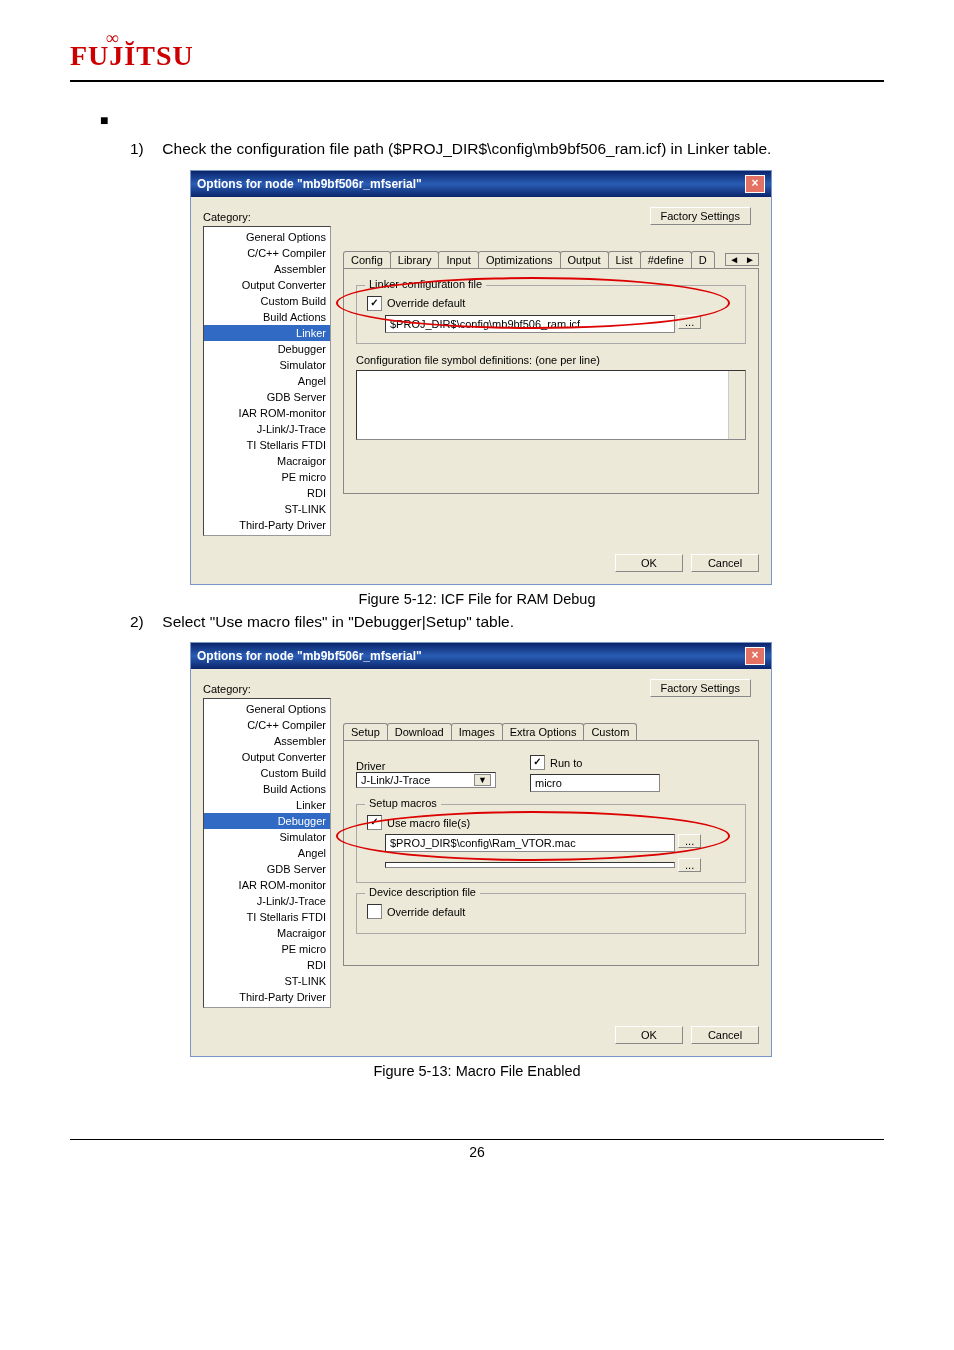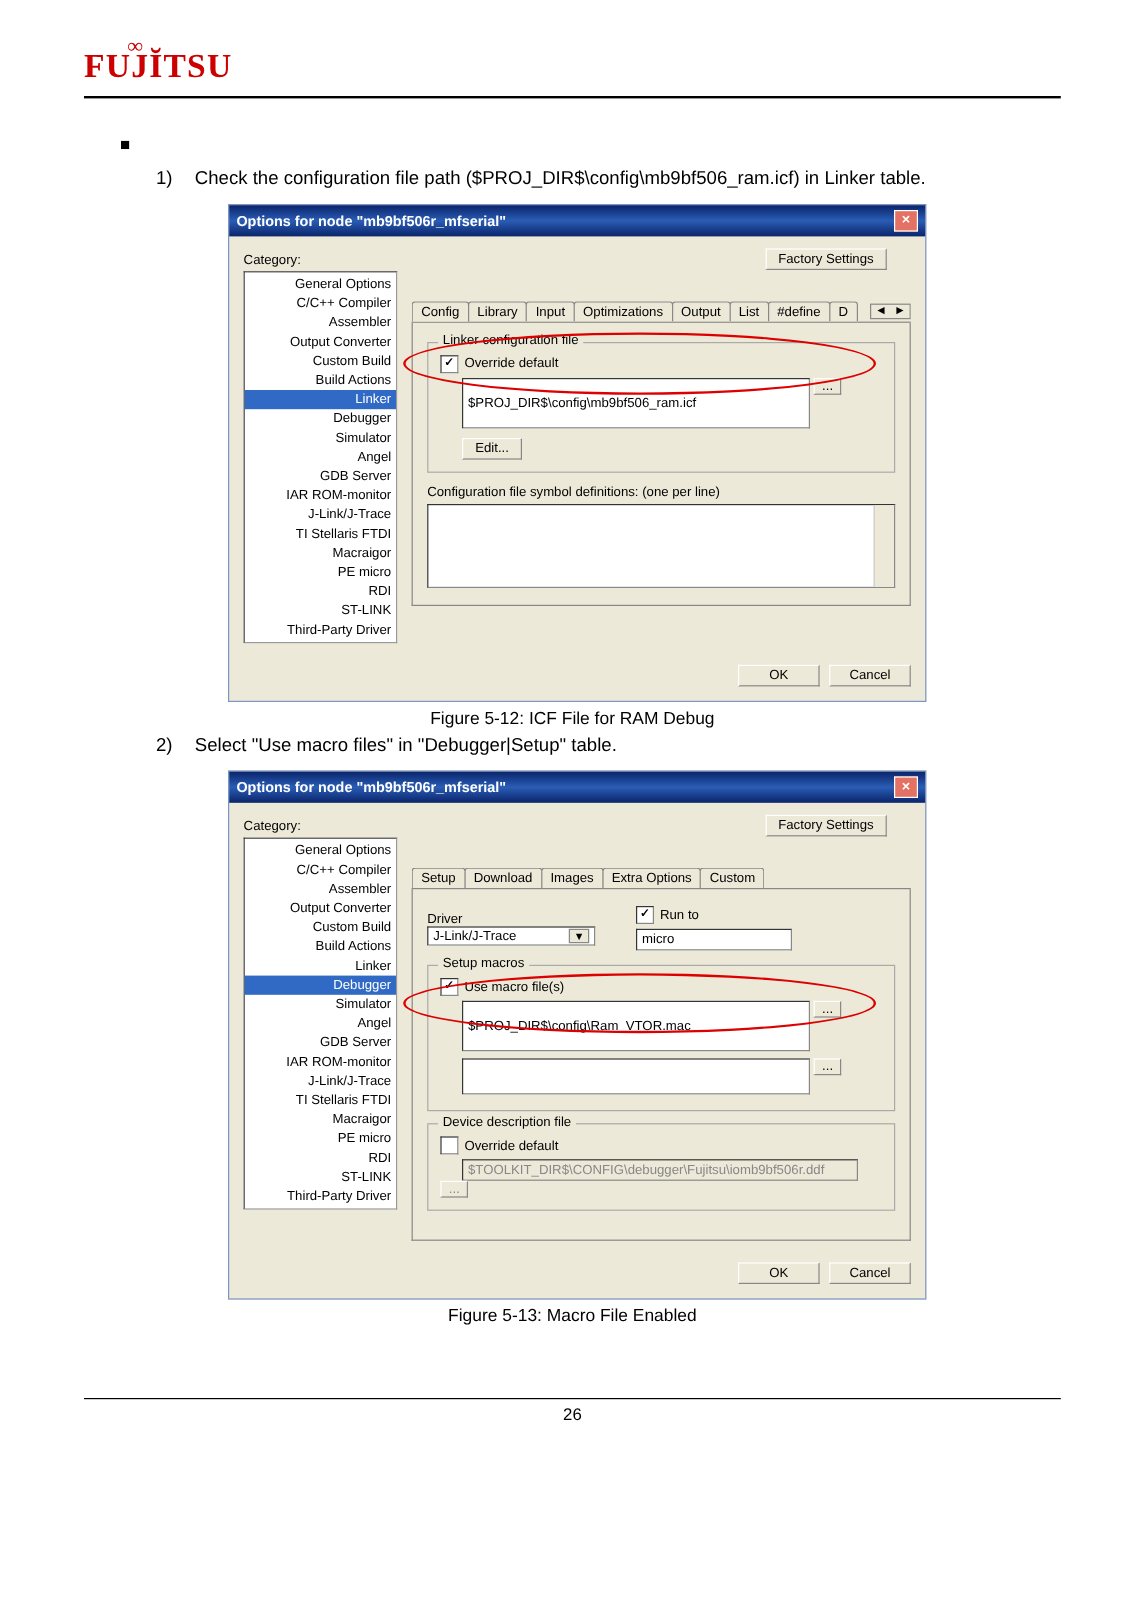--- a/index.html
+++ b/index.html
@@ -109,21 +109,21 @@
   .treebox .selected {
     background: #316ac5;
     color: #fff;
   }
   .right-col {
     flex: 1;
     position: relative;
   }
   .factory {
     position: absolute;
-    right: 20px;
+    right: 8px;
     top: -4px;
   }
   .winbtn {
     background: #ece9d8;
     border: 1px solid #888;
     border-top-color: #fff;
     border-left-color: #fff;
     padding: 2px 10px;
     font-family: Tahoma, sans-serif;
     font-size: 11px;
@@ -197,21 +197,21 @@
     background: #fff;
     font-size: 10px;
     line-height: 11px;
     text-align: center;
     color: #000;
     font-weight: bold;
   }
   .textinput {
     border: 1px inset #888;
     background: #fff;
-    padding: 14px 4px;
+    padding: 2px 4px;
     font-family: Tahoma, sans-serif;
     font-size: 11px;
     width: 280px;
     display: inline-block;
     margin-left: 18px;
   }
   .browsebtn {
     border: 1px solid #888;
     border-top-color: #fff;
     border-left-color: #fff;
@@ -386,21 +386,20 @@
             <div class="group">
               <div class="group-title">Linker configuration file</div>
               <div class="chk">
                 <span class="chkbox">✓</span>
                 <span>Override default</span>
               </div>
               <div>
                 <span class="textinput">$PROJ_DIR$\config\mb9bf506_ram.icf</span>
                 <span class="browsebtn">...</span>
               </div>
-              <div class="editbtn"><button class="winbtn">Edit...</button></div>
             </div>
             <div style="font-size:11px;margin-bottom:4px">Configuration file symbol definitions: (one per line)</div>
             <div class="txtarea">
                 <div class="scroll"></div>
               </div>
             <div class="red-oval" style="left:-8px;top:8px;width:390px;height:48px"></div>
           </div>
         </div>
       </div>
       <div class="okcancel">
@@ -490,24 +489,20 @@
                 <span class="browsebtn">...</span>
               </div>
             </div>
 
             <div class="group">
               <div class="group-title">Device description file</div>
               <div class="chk">
                 <span class="chkbox"></span>
                 <span>Override default</span>
               </div>
-              <div>
-                <span class="dev-desc-input">$TOOLKIT_DIR$\CONFIG\debugger\Fujitsu\iomb9bf506r.ddf</span>
-                <span class="browsebtn" style="color:#888">...</span>
-              </div>
             </div>
             <div class="red-oval" style="left:-8px;top:70px;width:390px;height:46px"></div>
           </div>
         </div>
       </div>
       <div class="okcancel">
         <button class="winbtn">OK</button>
         <button class="winbtn">Cancel</button>
       </div>
     </div>

